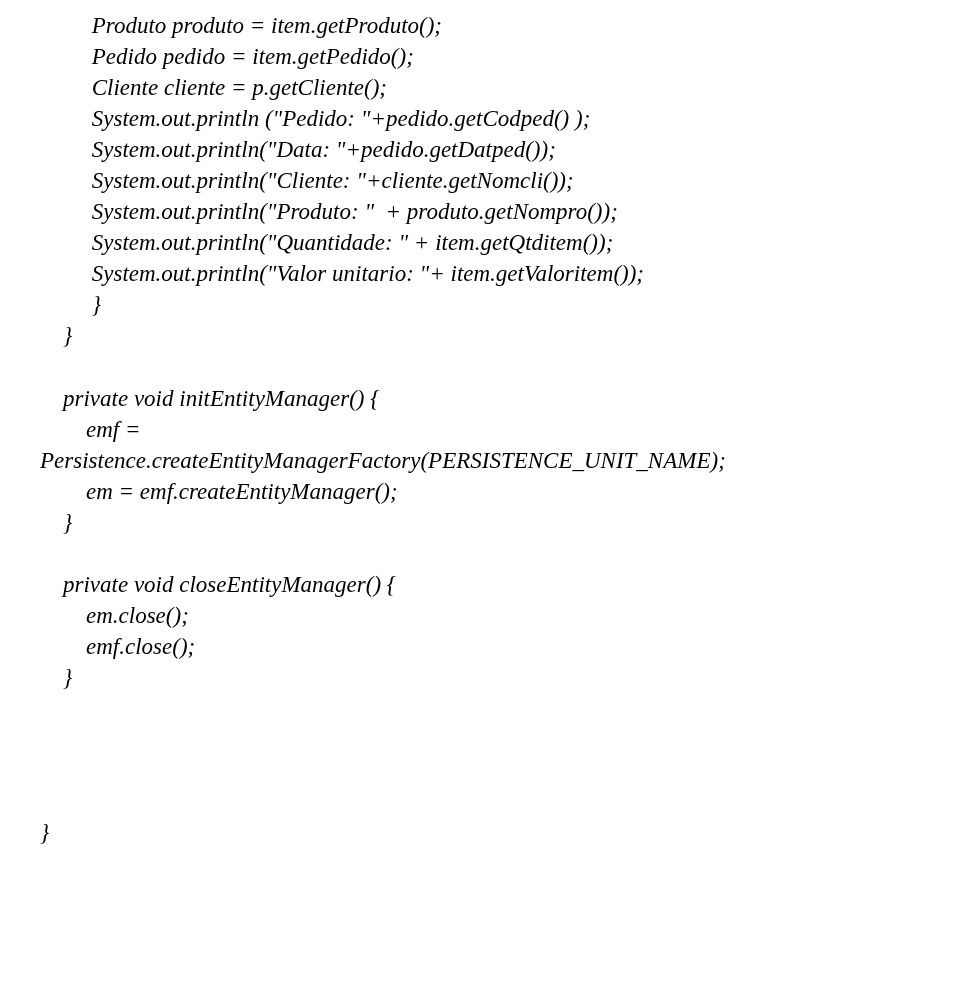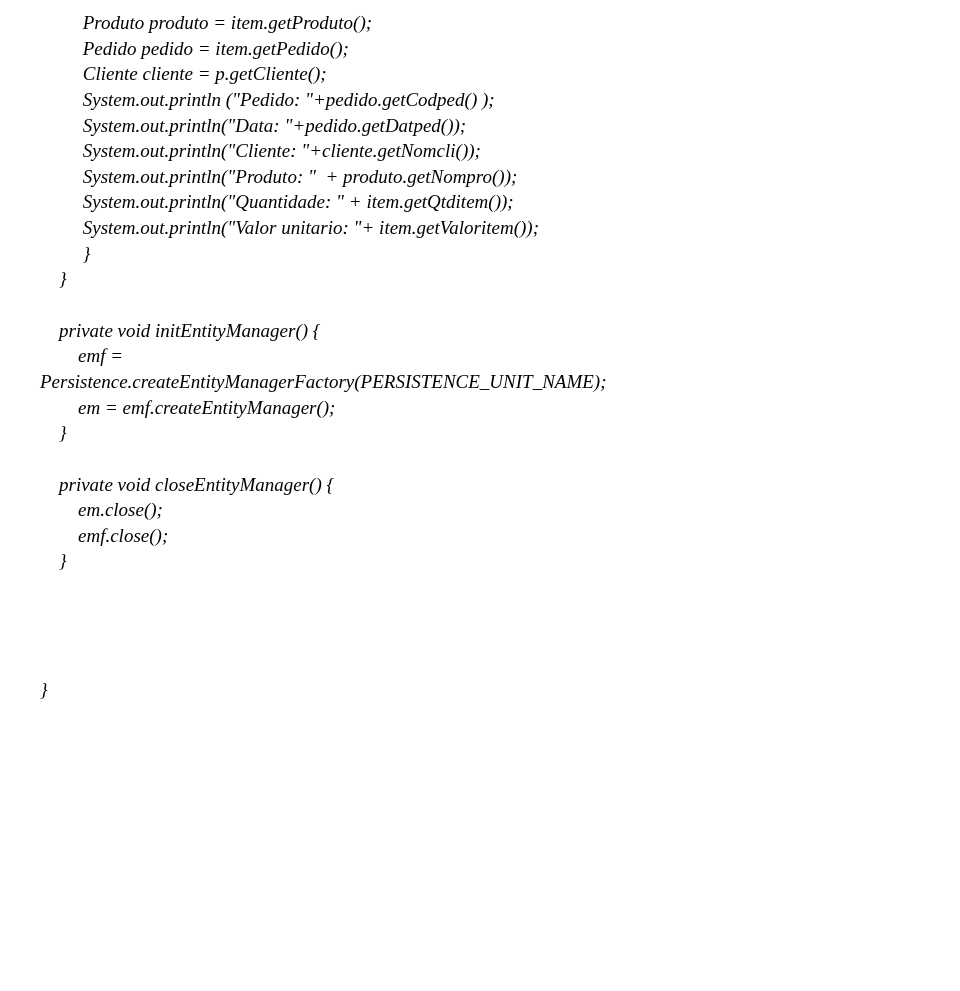--- a/index.html
+++ b/index.html
@@ -5,21 +5,21 @@
   html, body {
     margin: 0;
     padding: 0;
     width: 960px;
     background: #fff;
   }
   .page {
     padding: 10px 40px 40px 40px;
     font-family: "Times New Roman", Times, serif;
     font-style: italic;
-    font-size: 19px;
+    font-size: 23px;
     line-height: 1.35;
     color: #000;
     white-space: pre;
   }
 </style>
 </head>
 <body>
 
 <div class="page"><span>         Produto produto = item.getProduto();</span>
 <span>         Pedido pedido = item.getPedido();</span>

